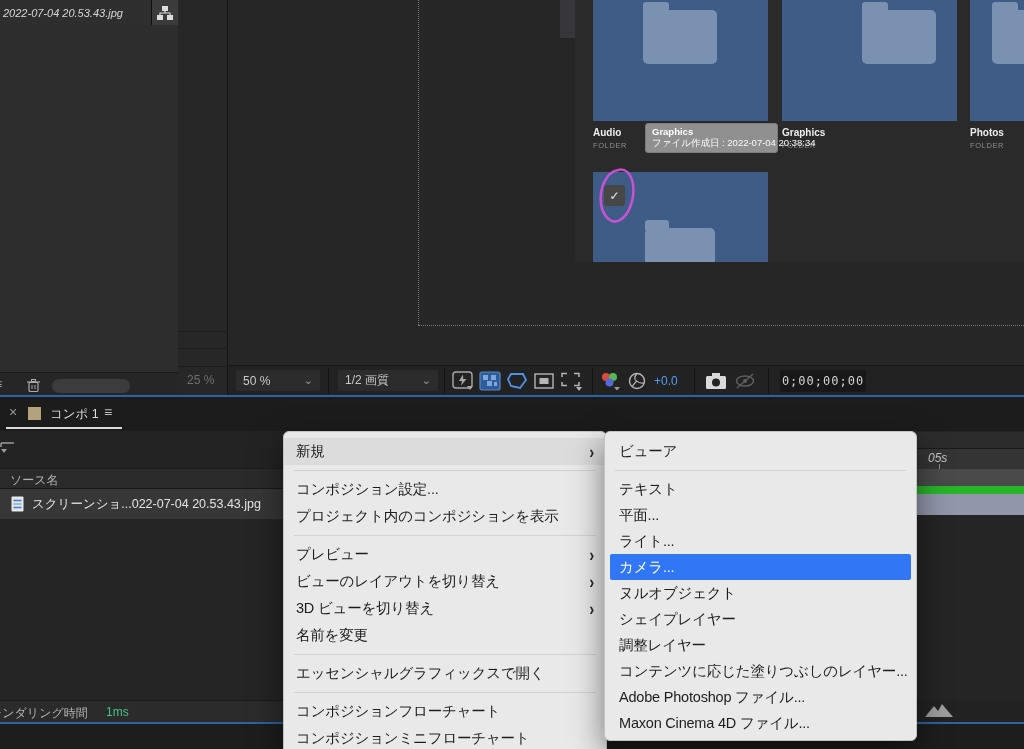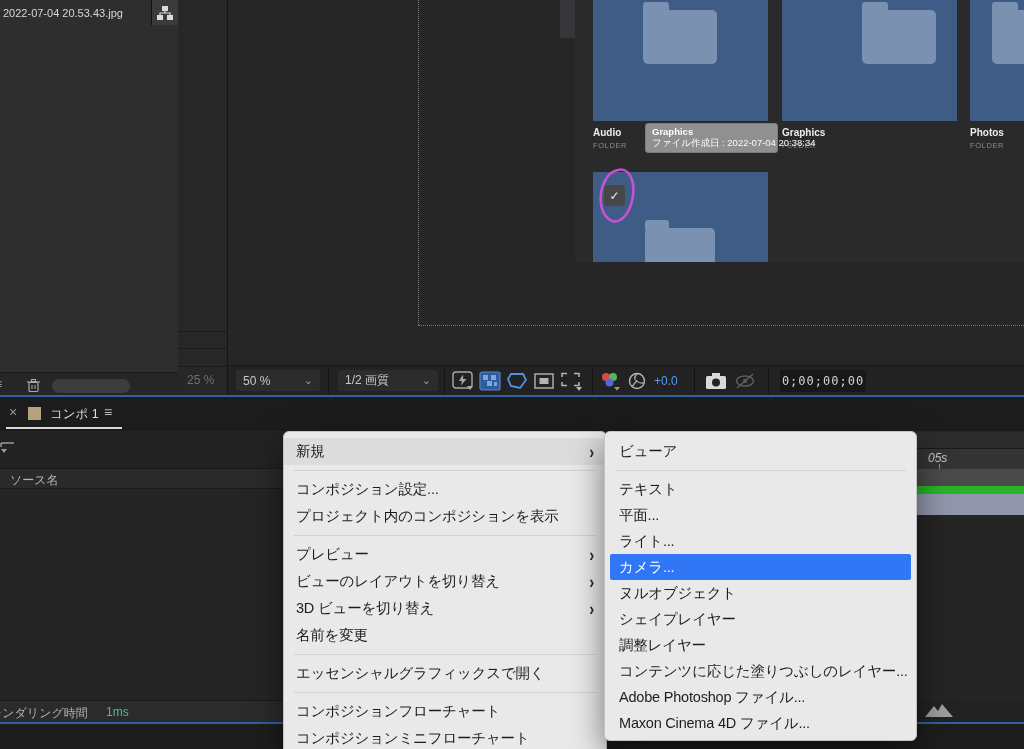--- a/index.html
+++ b/index.html
@@ -37,21 +37,21 @@
   .sel{background:#3176f5;color:#fff;border-radius:2px;margin:0 5px;padding:0 9px;}
   .marrow{font-size:15px;font-weight:bold;color:#2b2b2b;transform:scaleY(1.25);}
 </style>
 </head>
 <body>
 
 <div id="root">
 
   <div class="abs" style="left:0;top:0;width:178px;height:397px;background:#252525;border-right:1px solid #141414;">
     <div class="abs" style="left:0;top:0;width:178px;height:25px;background:#191919;">
-      <div class="abs" style="left:0;top:0;width:152px;height:25px;background:#2e2e2e;border-right:1px solid #111;display:flex;align-items:center;overflow:hidden;">
+      <div class="abs" style="left:0;top:0;width:152px;height:25px;background:#2e2e2e;border-right:1px solid #111;display:flex;align-items:center;overflow:hidden;font-style:italic;">
         <span class="tabtext nowrap" style="padding-left:3px;">2022-07-04 20.53.43.jpg</span>
       </div>
       <div class="abs" style="left:152px;top:0;width:26px;height:25px;background:#3b3b3b;display:flex;align-items:center;justify-content:center;">
         <svg width="16" height="14" viewBox="0 0 16 14">
           <rect x="5" y="0" width="6" height="5" fill="#dcdcdc"></rect>
           <rect x="0" y="9" width="6" height="5" fill="#dcdcdc"></rect>
           <rect x="10" y="9" width="6" height="5" fill="#dcdcdc"></rect>
           <path d="M8,5 V7 M3,9 V7 H13 V9" stroke="#dcdcdc" stroke-width="1.2" fill="none"></path>
         </svg>
       </div>
@@ -203,20 +203,29 @@
 
     <div class="abs" style="left:0;top:34px;width:290px;height:37px;background:#232323;">
       <svg class="abs" style="left:0;top:10px;" width="16" height="14" viewBox="0 0 16 14">
         <path d="M1,2 H14 M1,2 V6" stroke="#9a9a9a" stroke-width="1.5" fill="none"></path>
         <polygon points="1,8 7,8 4,12" fill="#9a9a9a"></polygon>
       </svg>
     </div>
     <div class="abs" style="left:0;top:71px;width:290px;height:21px;background:#2a2a2a;border-top:1px solid #1a1a1a;border-bottom:1px solid #1a1a1a;">
       <span class="hdr-text abs" style="left:10px;top:3px;">ソース名</span>
     </div>
+    <div class="abs" style="left:0;top:92px;width:290px;height:30px;background:#373737;">
+      <svg class="abs" style="left:11px;top:7px;" width="13" height="16" viewBox="0 0 13 16">
+        <rect x="0.5" y="0.5" width="12" height="15" rx="1" fill="#e8e8e8"></rect>
+        <line x1="2.5" y1="4.5" x2="10.5" y2="4.5" stroke="#3f7fd6" stroke-width="1.6"></line>
+        <line x1="2.5" y1="8" x2="10.5" y2="8" stroke="#7fb0e8" stroke-width="1.6"></line>
+        <line x1="2.5" y1="11.5" x2="10.5" y2="11.5" stroke="#3f7fd6" stroke-width="1.6"></line>
+      </svg>
+      <span class="layer-text abs nowrap" style="left:32px;top:7px;">スクリーンショ...022-07-04 20.53.43.jpg</span>
+    </div>
 
     <div class="abs" style="left:600px;top:35px;width:424px;height:17px;background:#2c2c2c;border-bottom:1px solid #1a1a1a;"></div>
     <div class="abs" style="left:600px;top:52px;width:424px;height:20px;background:#343434;">
       <span class="abs" style="left:328px;top:2px;font-size:12px;color:#c6c6c6;font-style:italic;">05s</span>
       <div class="abs" style="left:339px;top:15px;width:1px;height:5px;background:#8a8a8a;"></div>
     </div>
     <div class="abs" style="left:600px;top:72px;width:424px;height:17px;background:#4a4a4a;"></div>
     <div class="abs" style="left:600px;top:89px;width:424px;height:8px;background:#28b428;"></div>
     <div class="abs" style="left:600px;top:97px;width:424px;height:21px;background:#9196ab;"></div>
 

